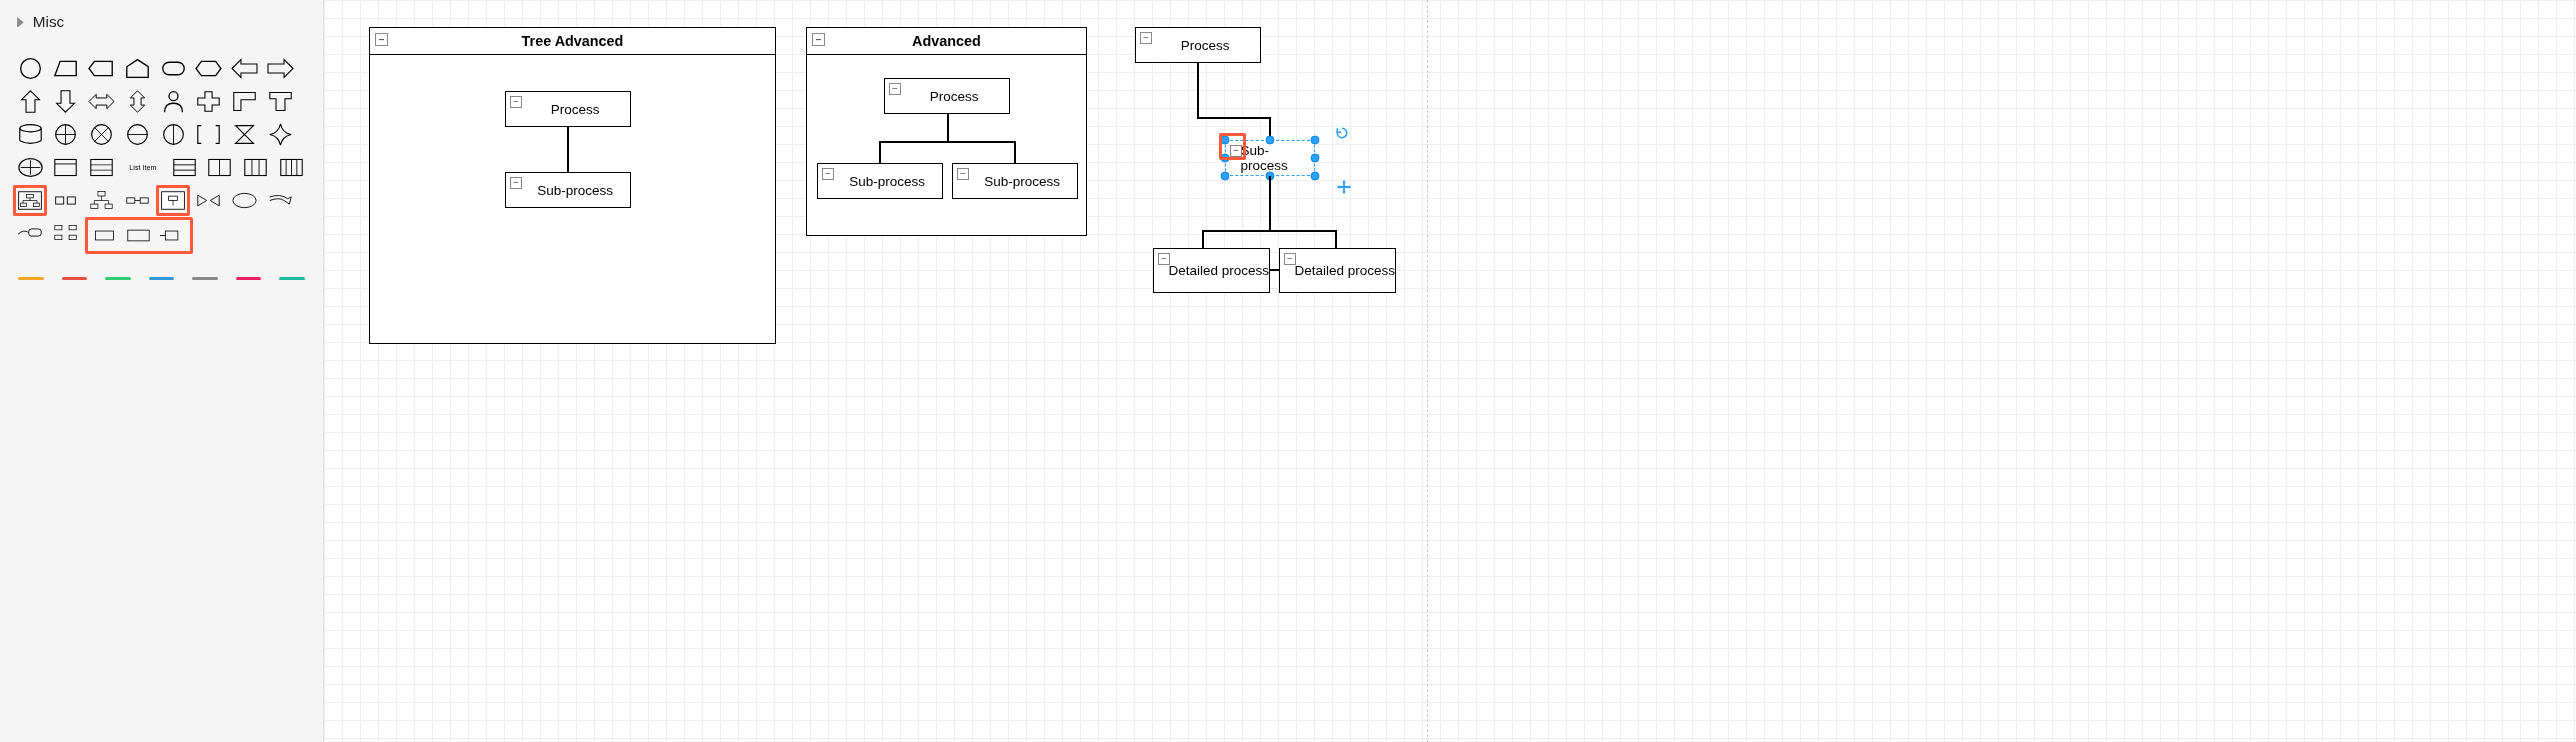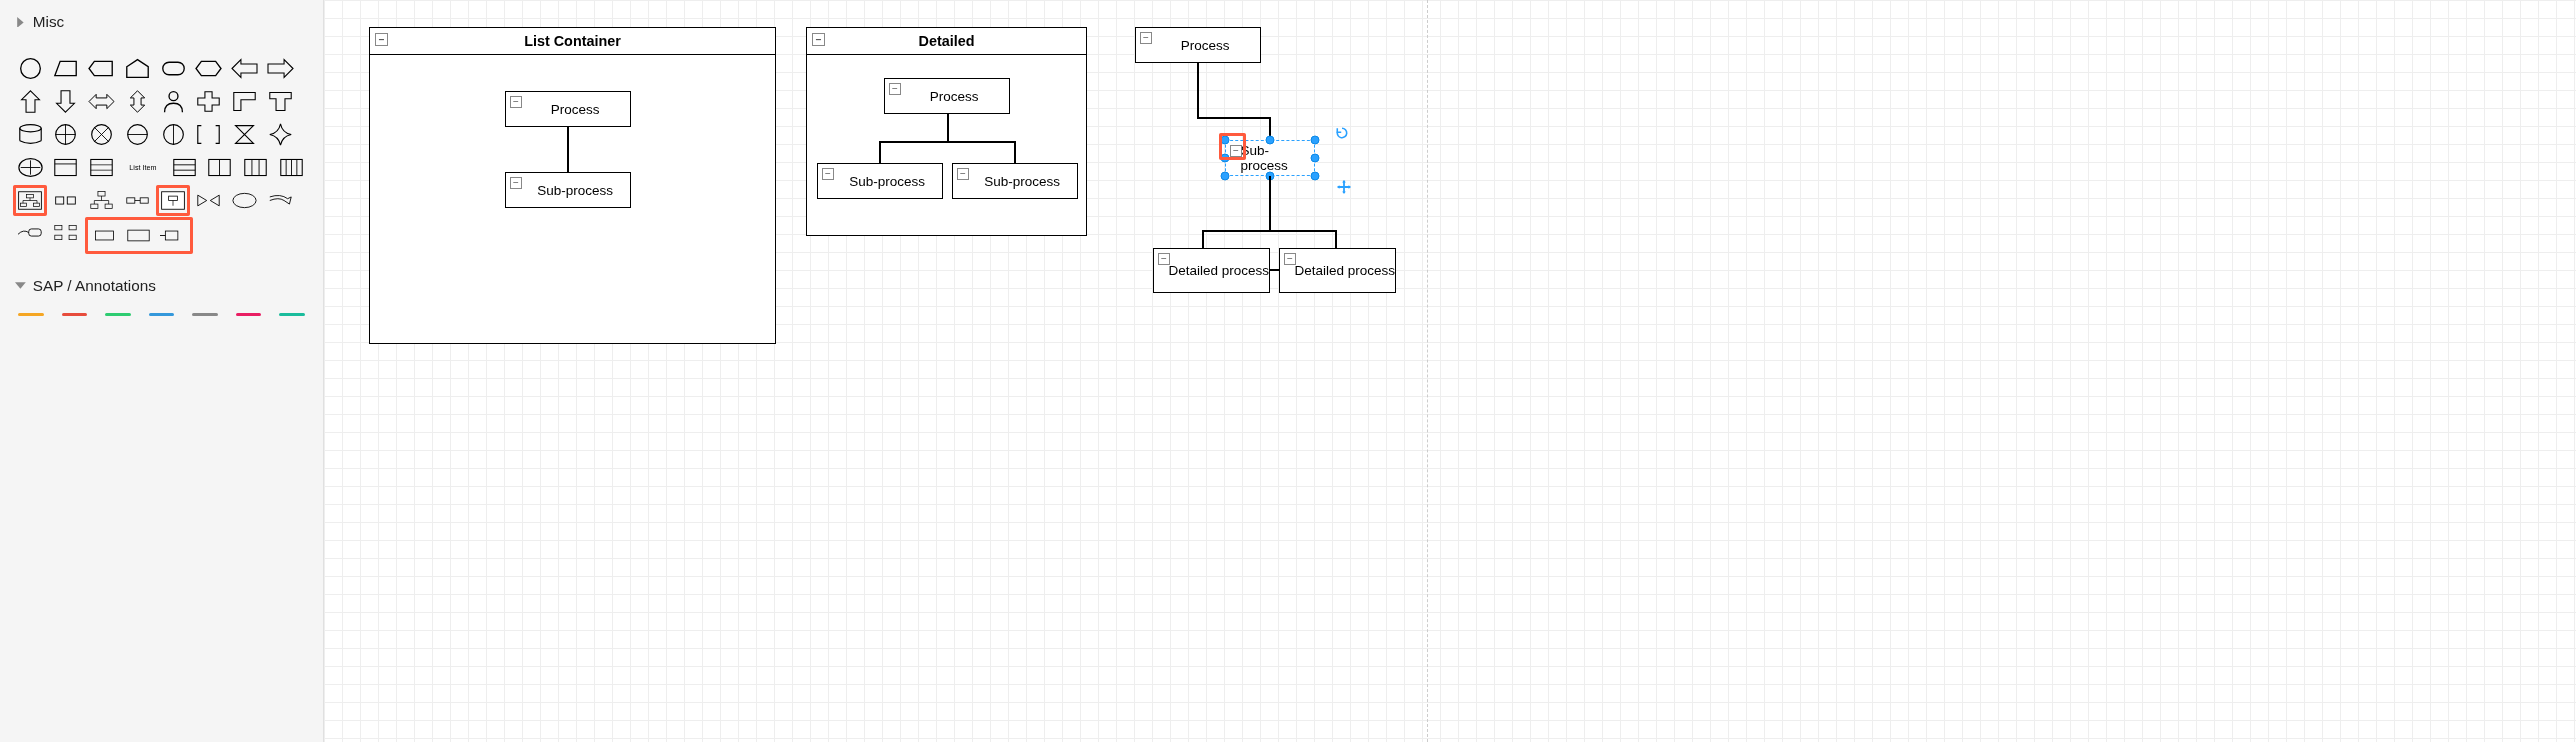--- a/index.html
+++ b/index.html
@@ -448,63 +448,57 @@
               <line x1="2" y1="14" x2="8" y2="14" stroke="#000"></line>
               <rect x="8" y="9" width="14" height="10" fill="none" stroke="#000" stroke-width="0.9"></rect>
             </svg>
           </div>
       </div>
     </div>
   </div>
 
 
   <div class="sidebar-section">
-    <div class="section-header">
-      <svg class="caret" viewBox="0 0 10 10">
-          <path d="M0 2 L10 2 L5 8 Z"></path>
-        </svg>
-      <span>SAP / Annotations</span>
-    </div>
     <div class="annotation-row">
       <div class="annotation-swatch" style="background: rgb(245, 166, 35);"></div>
       <div class="annotation-swatch" style="background: rgb(231, 76, 60);"></div>
       <div class="annotation-swatch" style="background: rgb(46, 204, 113);"></div>
       <div class="annotation-swatch" style="background: rgb(52, 152, 219);"></div>
       <div class="annotation-swatch" style="background: rgb(136, 136, 136);"></div>
       <div class="annotation-swatch" style="background: rgb(233, 30, 99);"></div>
       <div class="annotation-swatch" style="background: rgb(26, 188, 156);"></div>
     </div>
   </div>
 </div>
 
 <div class="canvas">
 
   <div class="page-break" style="left:1103px;"></div>
 
   <div class="container-box" style="left:45px; top:27px; width:407px; height:317px;">
     <div class="container-title">
       <span class="collapse-glyph">−</span>
-      <span>List Container</span>
+      <span>Tree Advanced</span>
     </div>
 
     <div class="node-box" style="left:135px; top:63px; width:126px; height:36px;">
       <span class="collapse-glyph">−</span>
       <span>Process</span>
     </div>
     <div class="edge" style="left:197px; top:99px; width:1.8px; height:45px;"></div>
     <div class="node-box" style="left:135px; top:144px; width:126px; height:36px;">
       <span class="collapse-glyph">−</span>
       <span>Sub-process</span>
     </div>
   </div>
 
   <div class="container-box" style="left:482px; top:27px; width:281px; height:209px;">
     <div class="container-title">
       <span class="collapse-glyph">−</span>
-      <span>Detailed</span>
+      <span>Advanced</span>
     </div>
     <div class="node-box" style="left:77px; top:50px; width:126px; height:36px;">
       <span class="collapse-glyph">−</span>
       <span>Process</span>
     </div>
 
     <div class="edge" style="left:140px; top:86px; width:1.8px; height:27px;"></div>
     <div class="edge" style="left:72px; top:113px; width:137px; height:1.8px;"></div>
     <div class="edge" style="left:72px; top:113px; width:1.8px; height:22.5px;"></div>
     <div class="edge" style="left:207px; top:113px; width:1.8px; height:22.5px;"></div>

